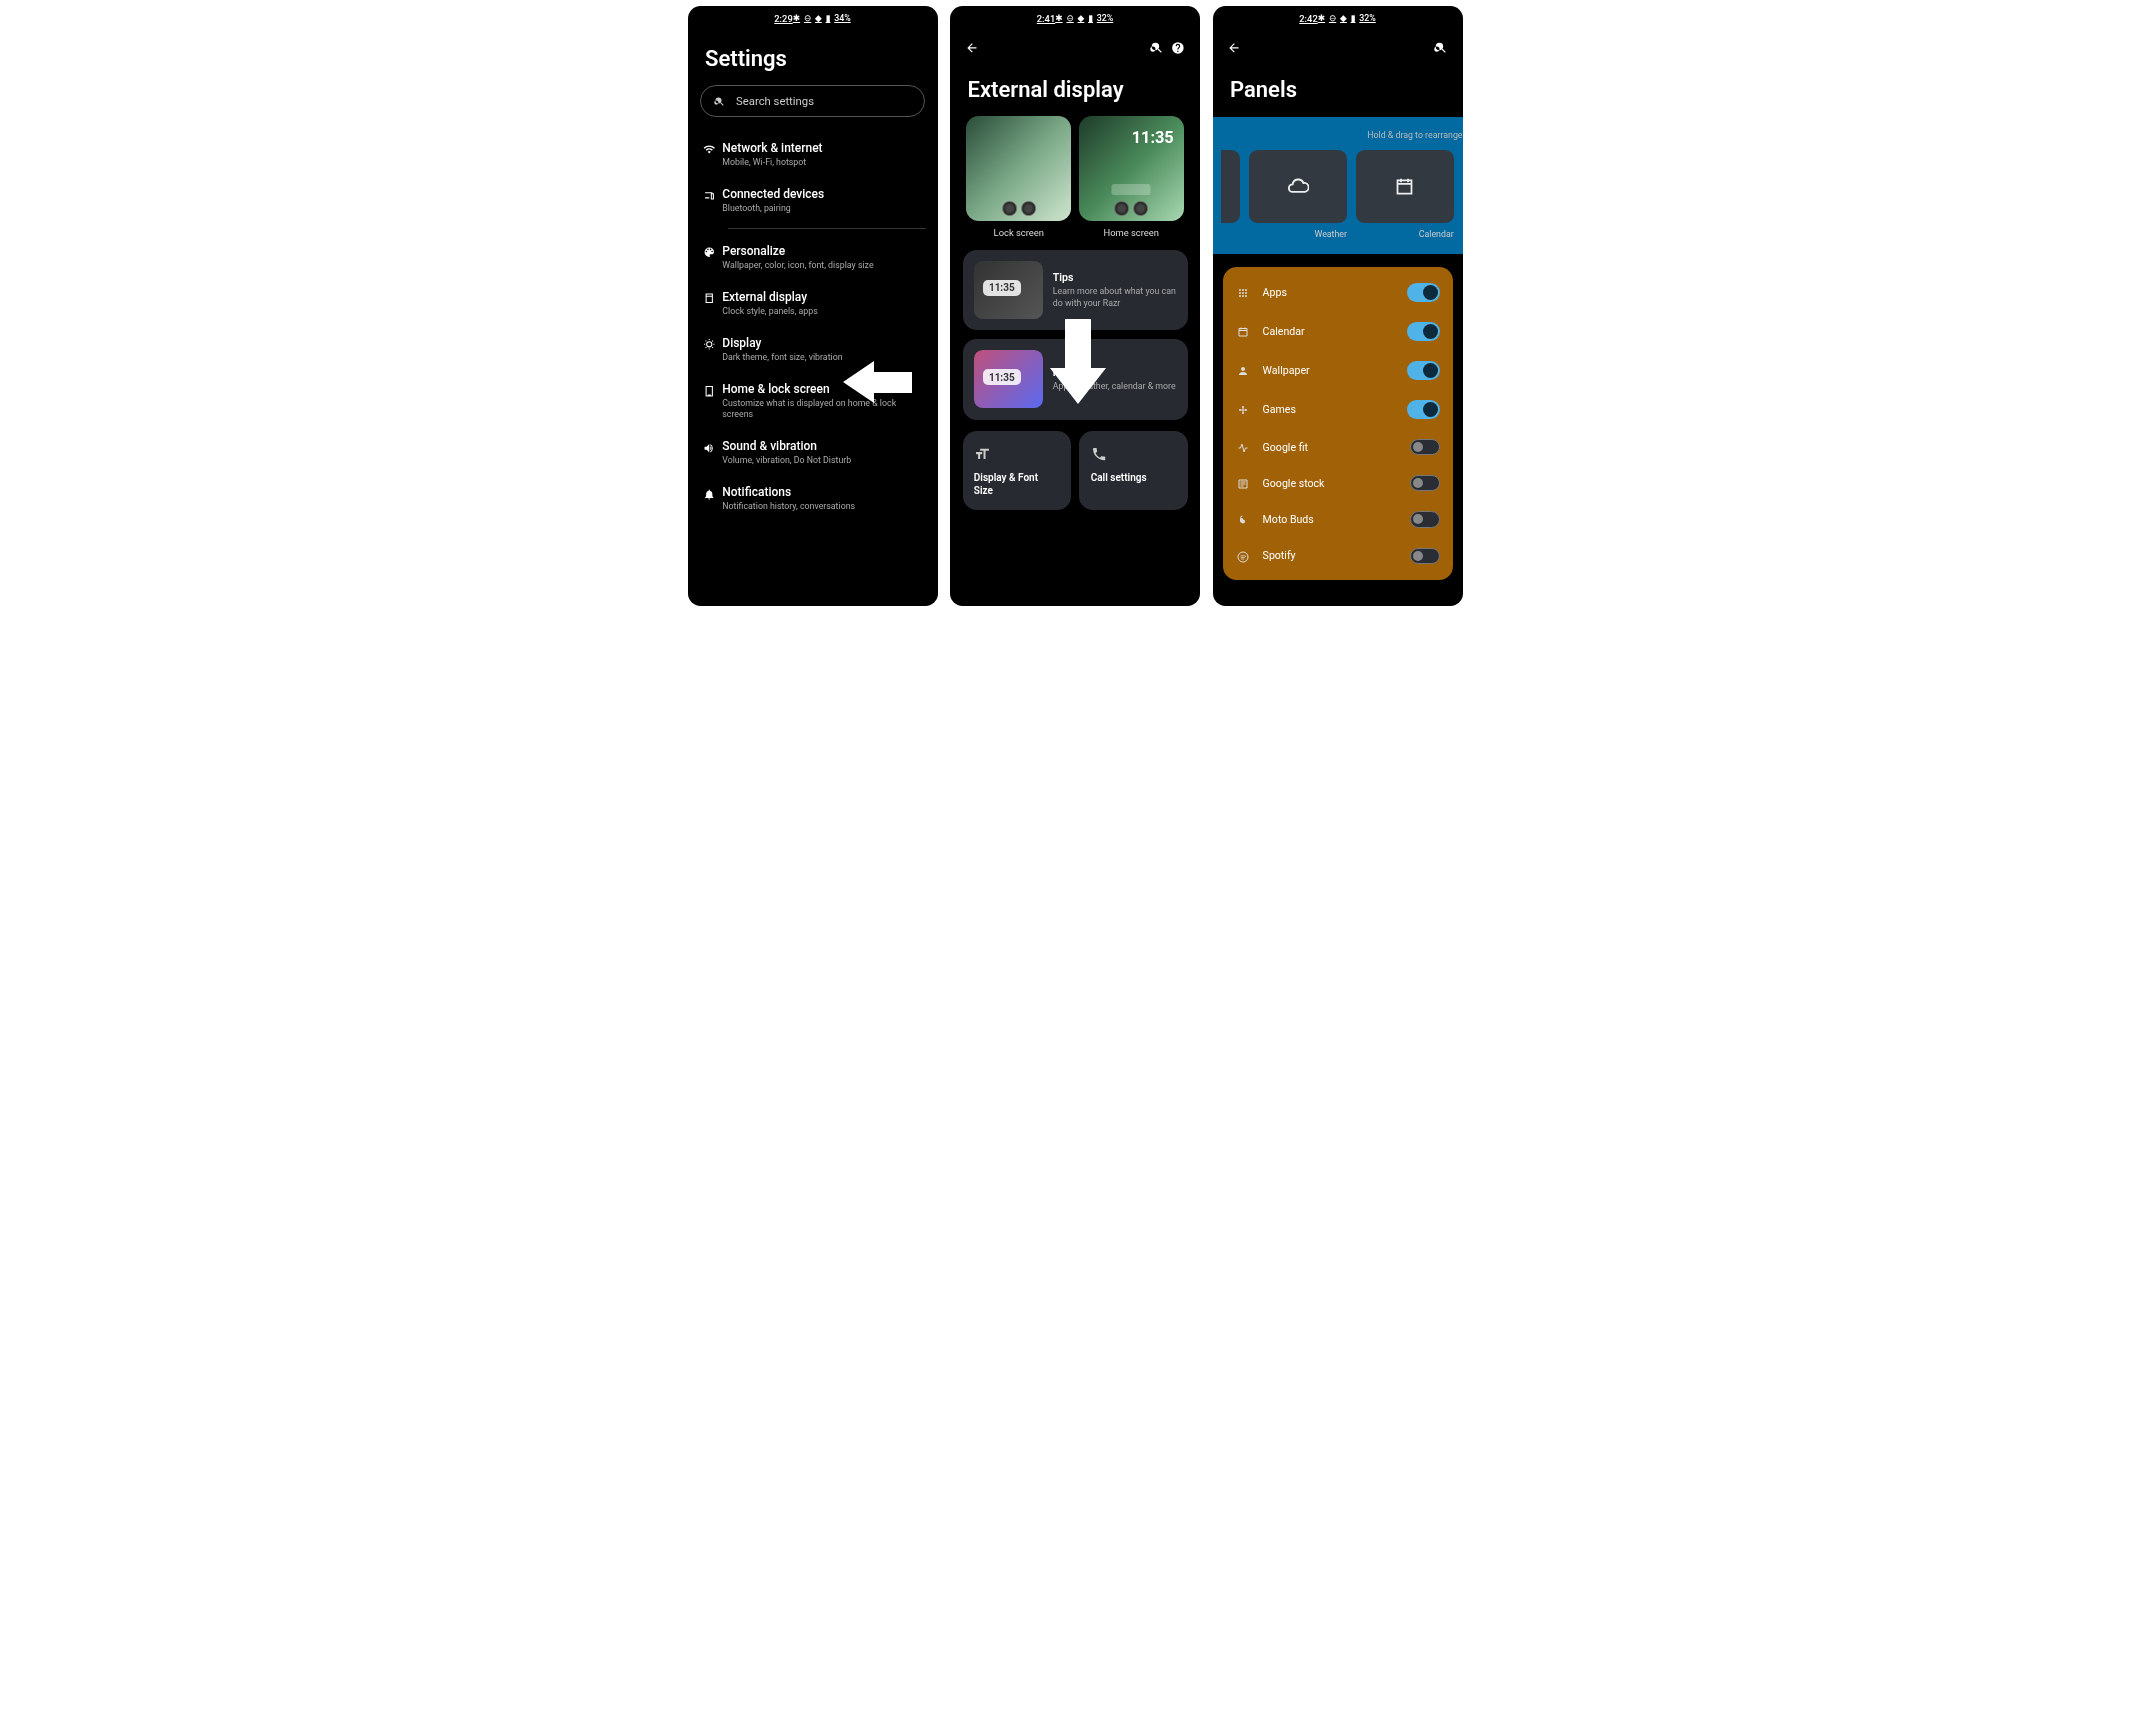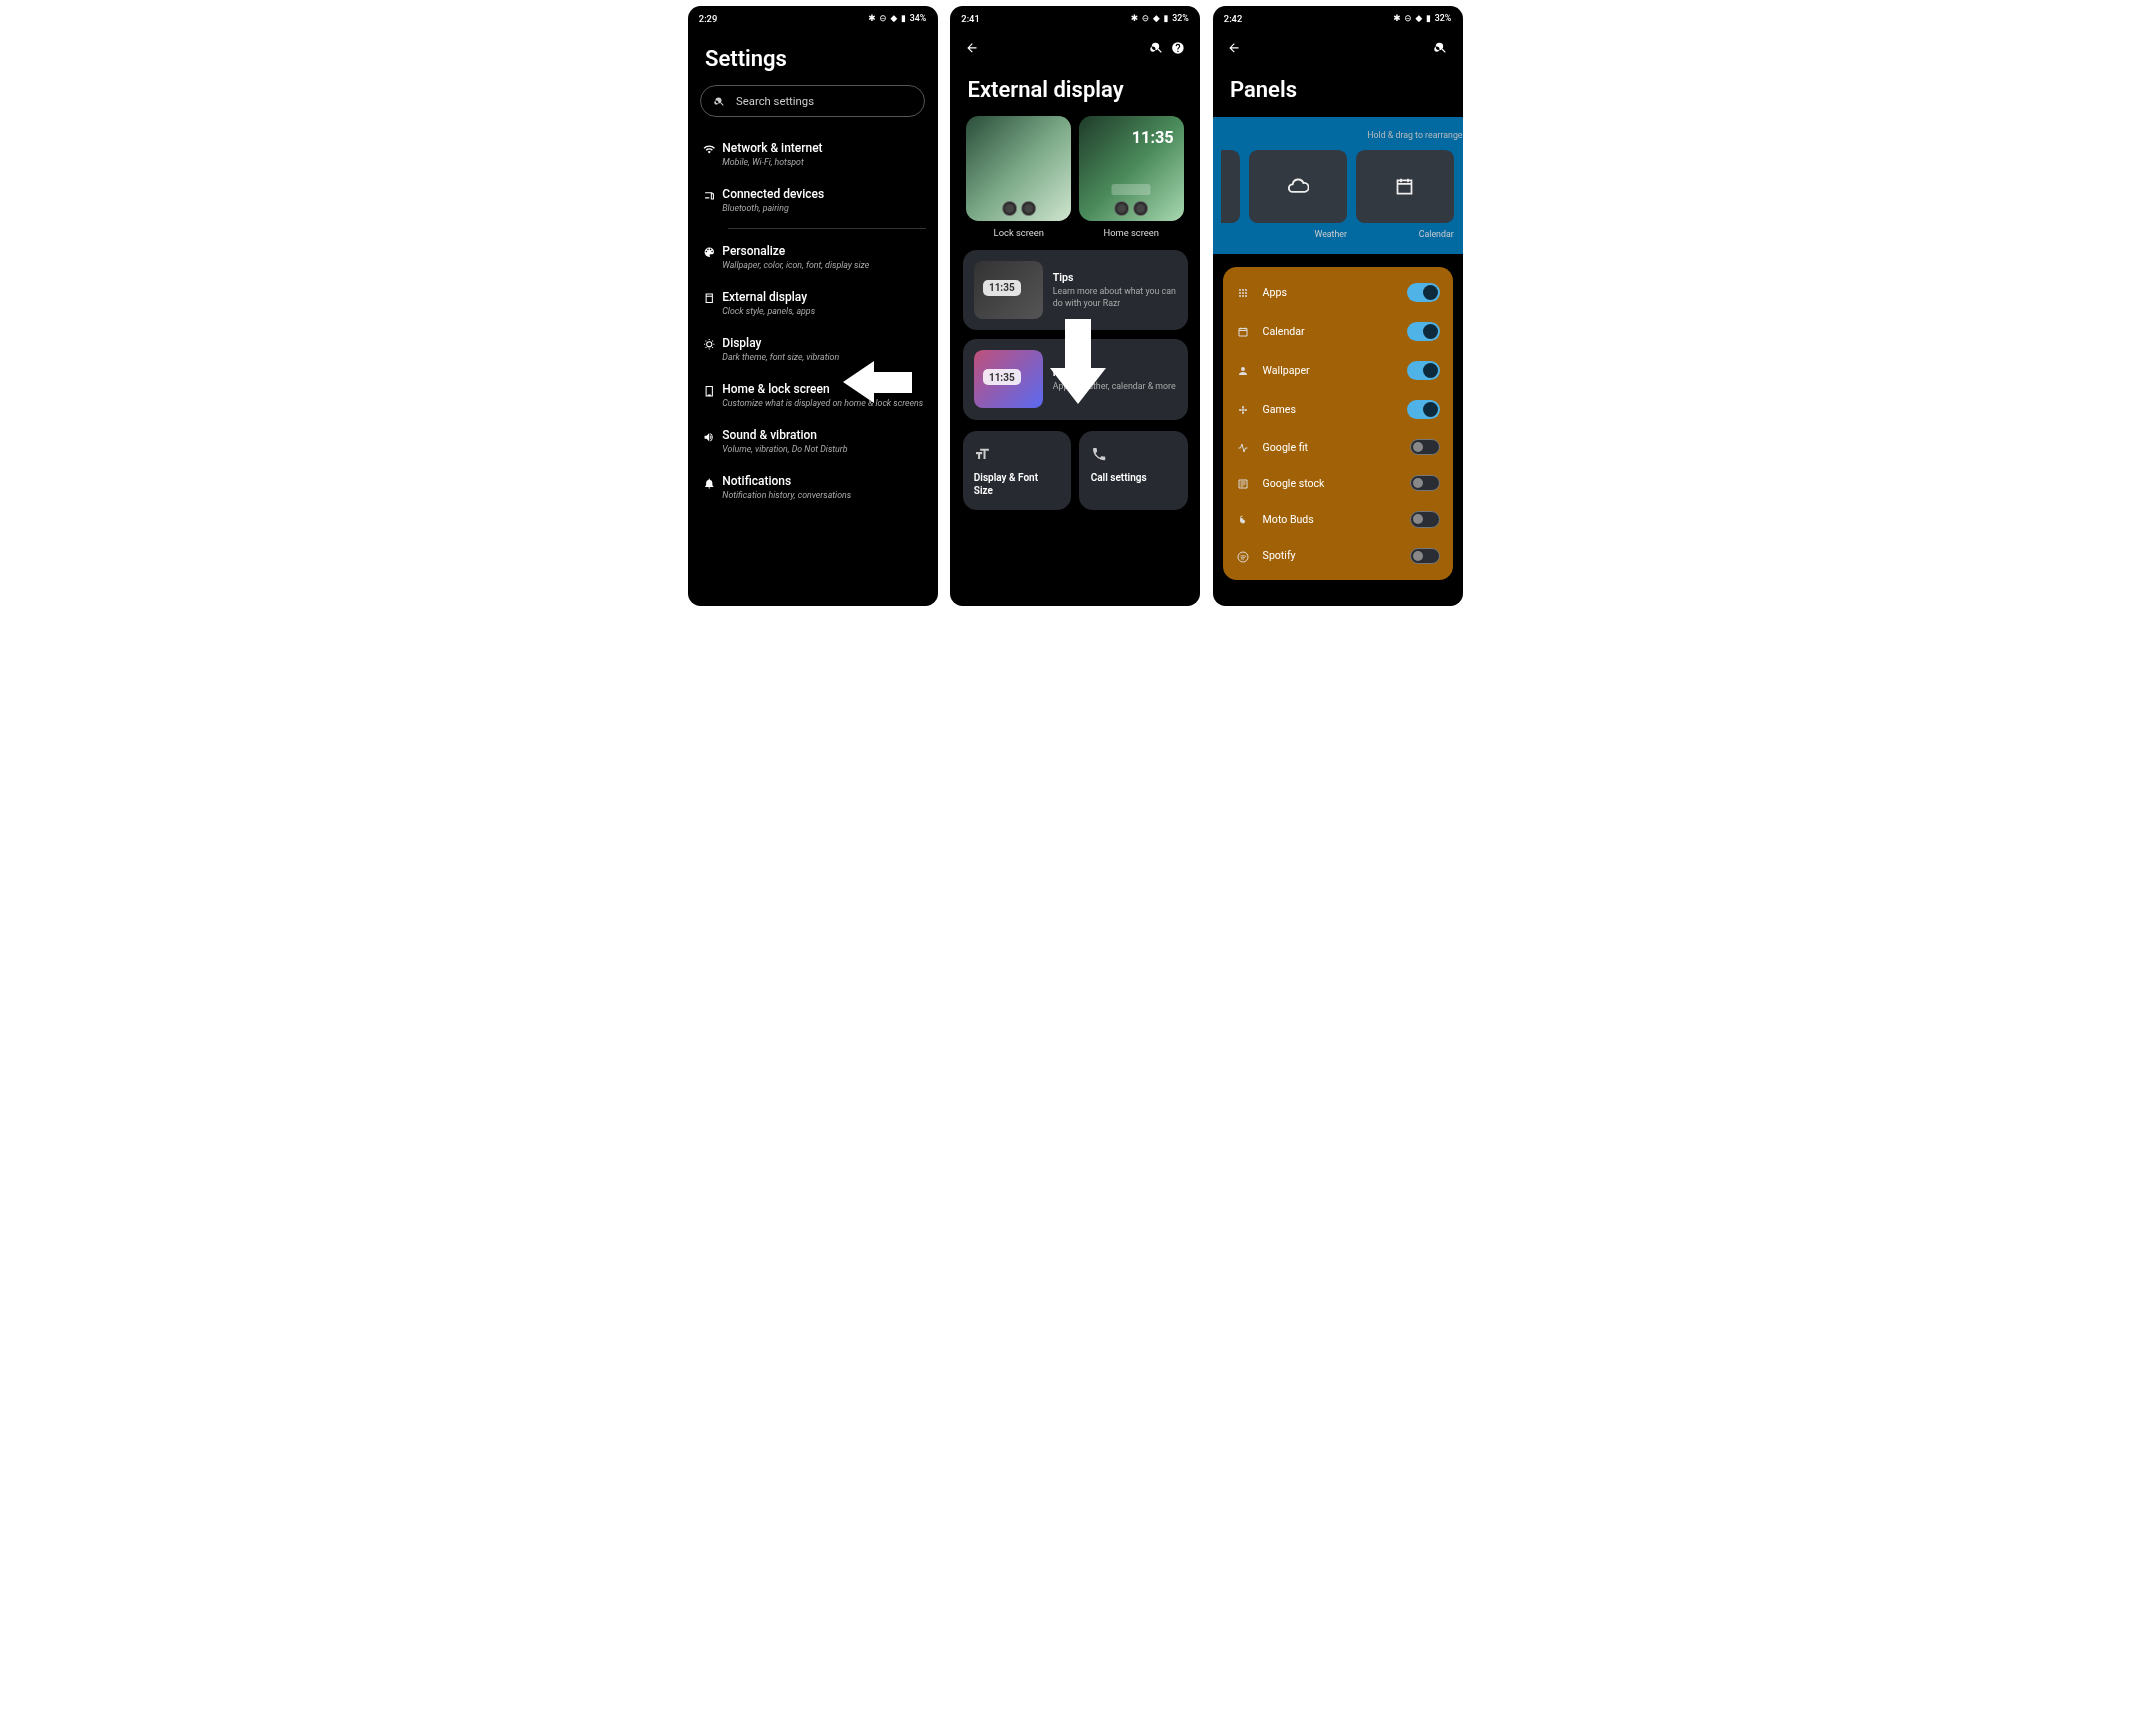--- a/index.html
+++ b/index.html
@@ -15,25 +15,26 @@
     width: 250px;
     height: 600px;
     background: #000;
     border-radius: 12.5px;
     overflow: hidden;
     color: #fff;
     position: relative;
   }
   .status-bar {
     display: flex;
-    justify-content: space-between;
+    justify-content: center;
     align-items: center;
     padding: 6.3px 11.3px 2.5px;
     font-size: 9.4px;
     font-weight: 500;
+    text-decoration: underline;
   }
   .status-right { display: flex; align-items: center; gap: 3.8px; font-size: 8.8px; }
   .topbar {
     display: flex;
     align-items: center;
     padding: 11.3px 11.3px 3.8px;
   }
   .topbar .spacer { flex: 1; }
   .topbar .icon-btn {
     width: 21px; height: 21px;
@@ -66,21 +67,21 @@
   }
   .settings-row .lead-icon {
     width: 15px; height: 15px;
     display: flex; align-items: center; justify-content: center;
     flex-shrink: 0;
     margin-top: 1.3px;
     font-size: 12.5px;
   }
   .settings-row .txt { flex: 1; }
   .settings-row .title { font-size: 12px; font-weight: 500; line-height: 1.25; }
-  .settings-row .sub { font-size: 8.8px; color: #aaa; margin-top: 1.3px; line-height: 1.25; font-style: italic; }
+  .settings-row .sub { font-size: 8.8px; color: #aaa; margin-top: 1.3px; line-height: 1.25; }
   .divider { border-top: 0.6px solid #333; margin: 5px 0 5px 29px; }
 
   
   .arrow-right {
     position: absolute;
     left: 155px;
     top: 355px;
     width: 69px;
     height: 43px;
     z-index: 5;

